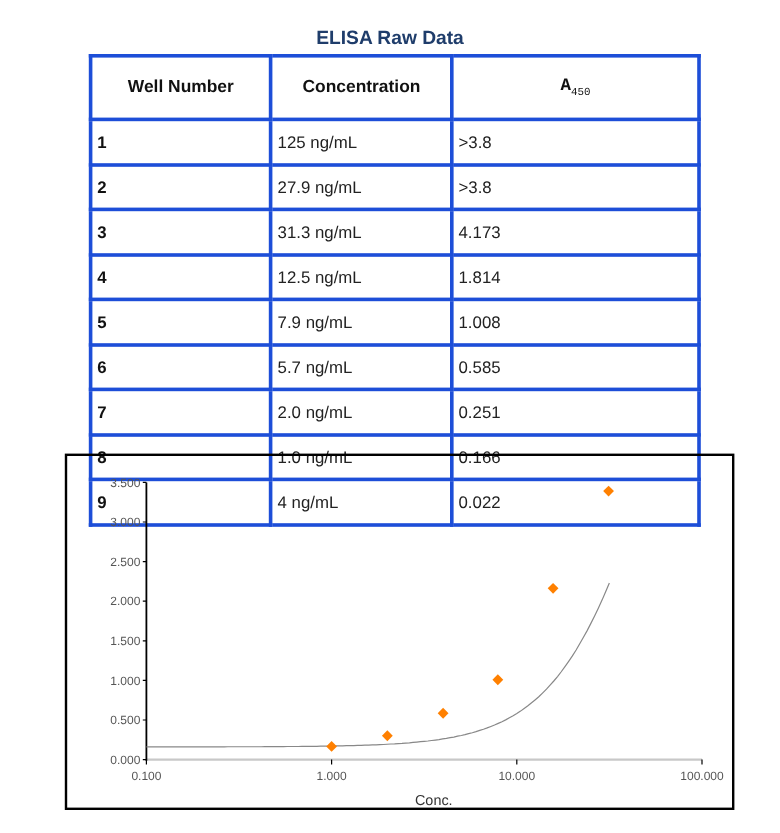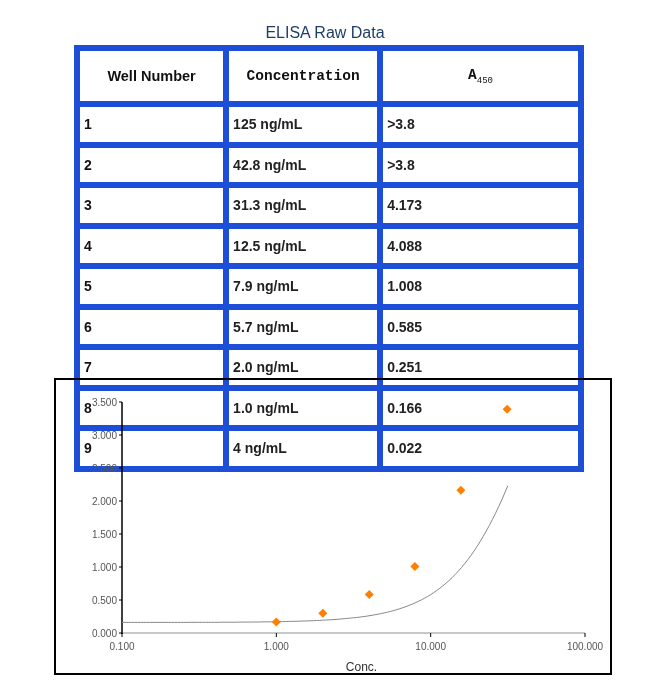--- a/index.html
+++ b/index.html
@@ -1,24 +1,24 @@
 <!DOCTYPE html>
 <html><head>
   <meta charset="utf-8">
   <style>
     html, body { margin: 0; padding: 0; background: #ffffff; }
     body { width: 650px; height: 694px; position: relative; font-family: "Liberation Sans", sans-serif; overflow: hidden; }
-    .title { position: absolute; left: 0; width: 650px; top: 24px; text-align: center; font-weight: normal; font-size: 16px; color: #1f3d6b; }
+    .title { position: absolute; left: 0; width: 650px; top: 24px; text-align: center; font-weight: bold; font-size: 16px; color: #1f3d6b; }
     table.raw { position: absolute; left: 74px; top: 45px; width: 510px; border-collapse: collapse; border: 2px solid #000; }
-    table.raw th, table.raw td { border: 6px solid #1d4ed8; font-size: 14px; color: #111; padding: 4px; }
+    table.raw th, table.raw td { border: 3px solid #1d4ed8; font-size: 14px; color: #111; padding: 4px; }
     table.raw th { height: 42px; font-weight: bold; font-size: 14.5px; }
     table.raw td { height: 26.5px; }
     table.raw td.well { font-weight: bold; }
-    table.raw td.val, table.raw td.conc { font-weight: bold; color: #222; margin-top: 33px; }
-    .col1 { width: 150px; } .col2 { width: 145px; font-family: Liberation Mono, monospace; } .col3 { width: 215px; font-family: Liberation Mono, monospace; }
+    table.raw td.val, table.raw td.conc { font-weight: normal; color: #222; margin-top: 33px; }
+    .col1 { width: 150px; } .col2 { width: 145px; } .col3 { width: 215px; font-family: Liberation Mono, monospace; }
     sub { font-size: 9px; font-weight: normal; }
     .chart-box { position: absolute; left: 54px; top: 378px; width: 558px; height: 297px; border: 2px solid #000; box-sizing: border-box; }
     svg.chart { position: absolute; left: 0; top: 0; }
   </style>
 </head>
 <body>
 
 <div class="title">ELISA Raw Data</div>
 
 <table class="raw">
@@ -30,32 +30,32 @@
     </tr>
   </thead>
   <tbody id="tbody">
       <tr>
         <td class="well">1</td>
         <td class="conc">125 ng/mL</td>
         <td class="val">&gt;3.8</td>
       </tr>
       <tr>
         <td class="well">2</td>
-        <td class="conc">42.8 ng/mL</td>
+        <td class="conc">27.9 ng/mL</td>
         <td class="val">&gt;3.8</td>
       </tr>
       <tr>
         <td class="well">3</td>
         <td class="conc">31.3 ng/mL</td>
         <td class="val">4.173</td>
       </tr>
       <tr>
         <td class="well">4</td>
         <td class="conc">12.5 ng/mL</td>
-        <td class="val">4.088</td>
+        <td class="val">1.814</td>
       </tr>
       <tr>
         <td class="well">5</td>
         <td class="conc">7.9 ng/mL</td>
         <td class="val">1.008</td>
       </tr>
       <tr>
         <td class="well">6</td>
         <td class="conc">5.7 ng/mL</td>
         <td class="val">0.585</td>

